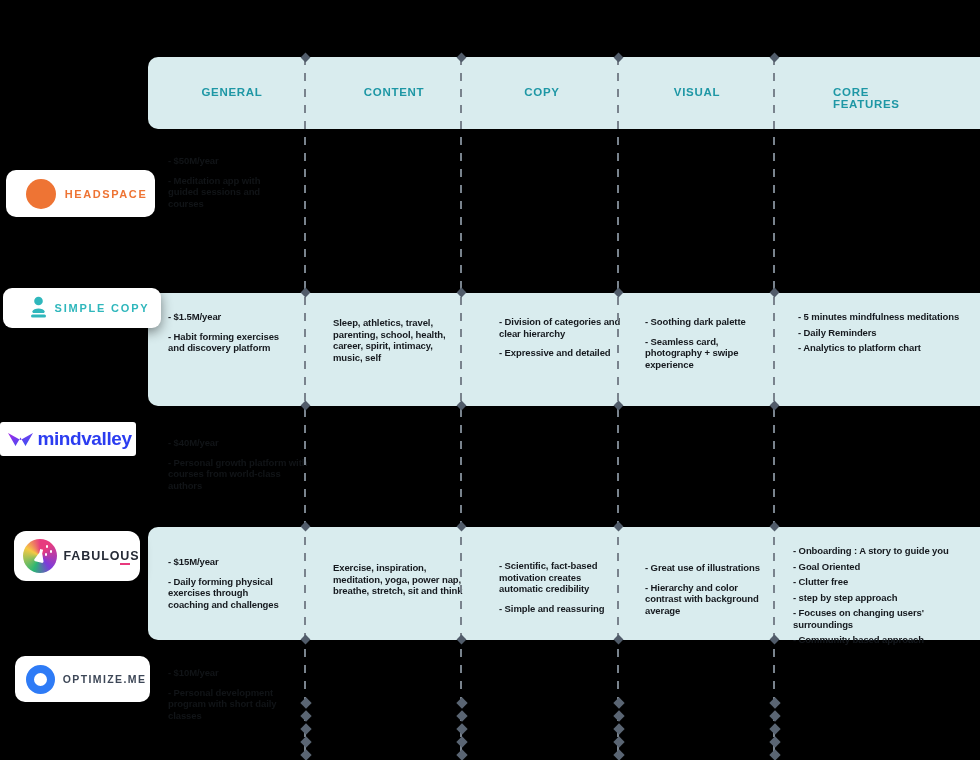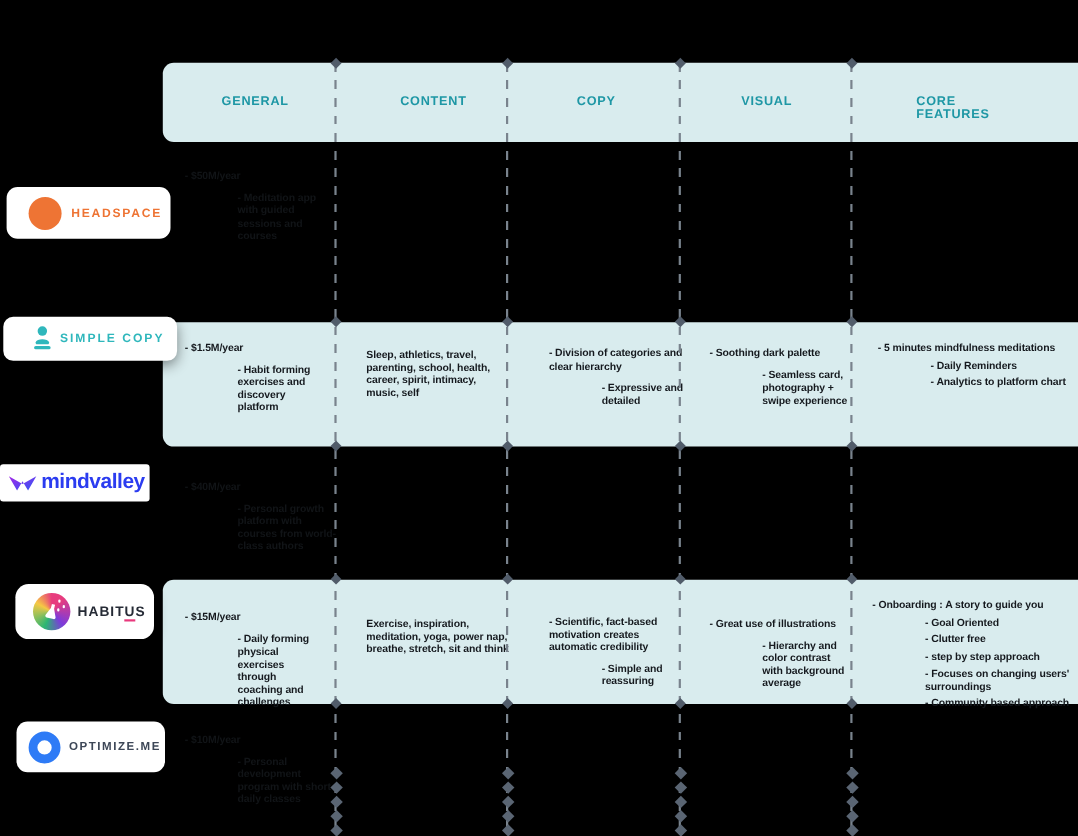--- a/index.html
+++ b/index.html
@@ -43,21 +43,21 @@
   .fb-text{margin-left:7px;font-size:12.5px;font-weight:700;letter-spacing:0.9px;color:#262b36;}
   .fb-text .u-underline{border-bottom:2px solid #e8397d;}
 
   .om-card{left:15px;top:656px;width:128px;height:46px;border-radius:10px;padding-left:7px;}
   .om-ring{width:13px;height:13px;border:8.5px solid #2e7bf6;border-radius:50%;flex:0 0 auto;}
   .om-text{margin-left:8px;font-size:10.5px;font-weight:600;letter-spacing:1.4px;color:#3d4757;}
 
   
   .cell{position:absolute;z-index:2;font-size:9.5px;font-weight:700;color:#15191e;
         line-height:11.5px;letter-spacing:-0.1px;}
-  .cell .ln + .ln{margin-top:8px;margin-left:48px;}
+  .cell .ln + .ln{margin-top:8px;}
   .cell.tight .ln + .ln{margin-top:4px;}
   .cell.hidden-txt{color:#111417;} 
 </style>
 </head>
 <body>
 
 <div class="canvas">
 
   <div class="header-band"></div>
   <span class="col-head" style="left:232px">GENERAL</span>
@@ -173,21 +173,21 @@
 
   <div class="logo-card fb-card">
     <div class="fb-circle">
       <svg class="fb-bottle" viewBox="0 0 24 24">
           <path d="M10 3h4v5l4.2 9.5a2 2 0 0 1-1.9 2.8H7.7a2 2 0 0 1-1.9-2.8L10 8z" fill="#fff"></path>
         </svg>
       <div class="fb-dot" style="left:23px;top:6px"></div>
       <div class="fb-dot" style="left:27px;top:11px"></div>
       <div class="fb-dot" style="left:22px;top:14px"></div>
     </div>
-    <span class="fb-text"><span>HABIT</span><span class="u-underline">U</span><span>S</span></span>
+    <span class="fb-text"><span>FABULO</span><span class="u-underline">U</span><span>S</span></span>
   </div>
   <div class="cell" style="left:168px;top:556px;width:122px">
     <div class="ln">- $15M/year</div>
     <div class="ln">- Daily forming physical exercises through coaching and challenges</div>
   </div>
   <div class="cell" style="left:333px;top:562px;width:130px">
     <div class="ln">Exercise, inspiration, meditation, yoga, power nap, breathe, stretch, sit and think</div>
   </div>
   <div class="cell" style="left:499px;top:560px;width:124px">
     <div class="ln">- Scientific, fact-based motivation creates automatic credibility</div>

